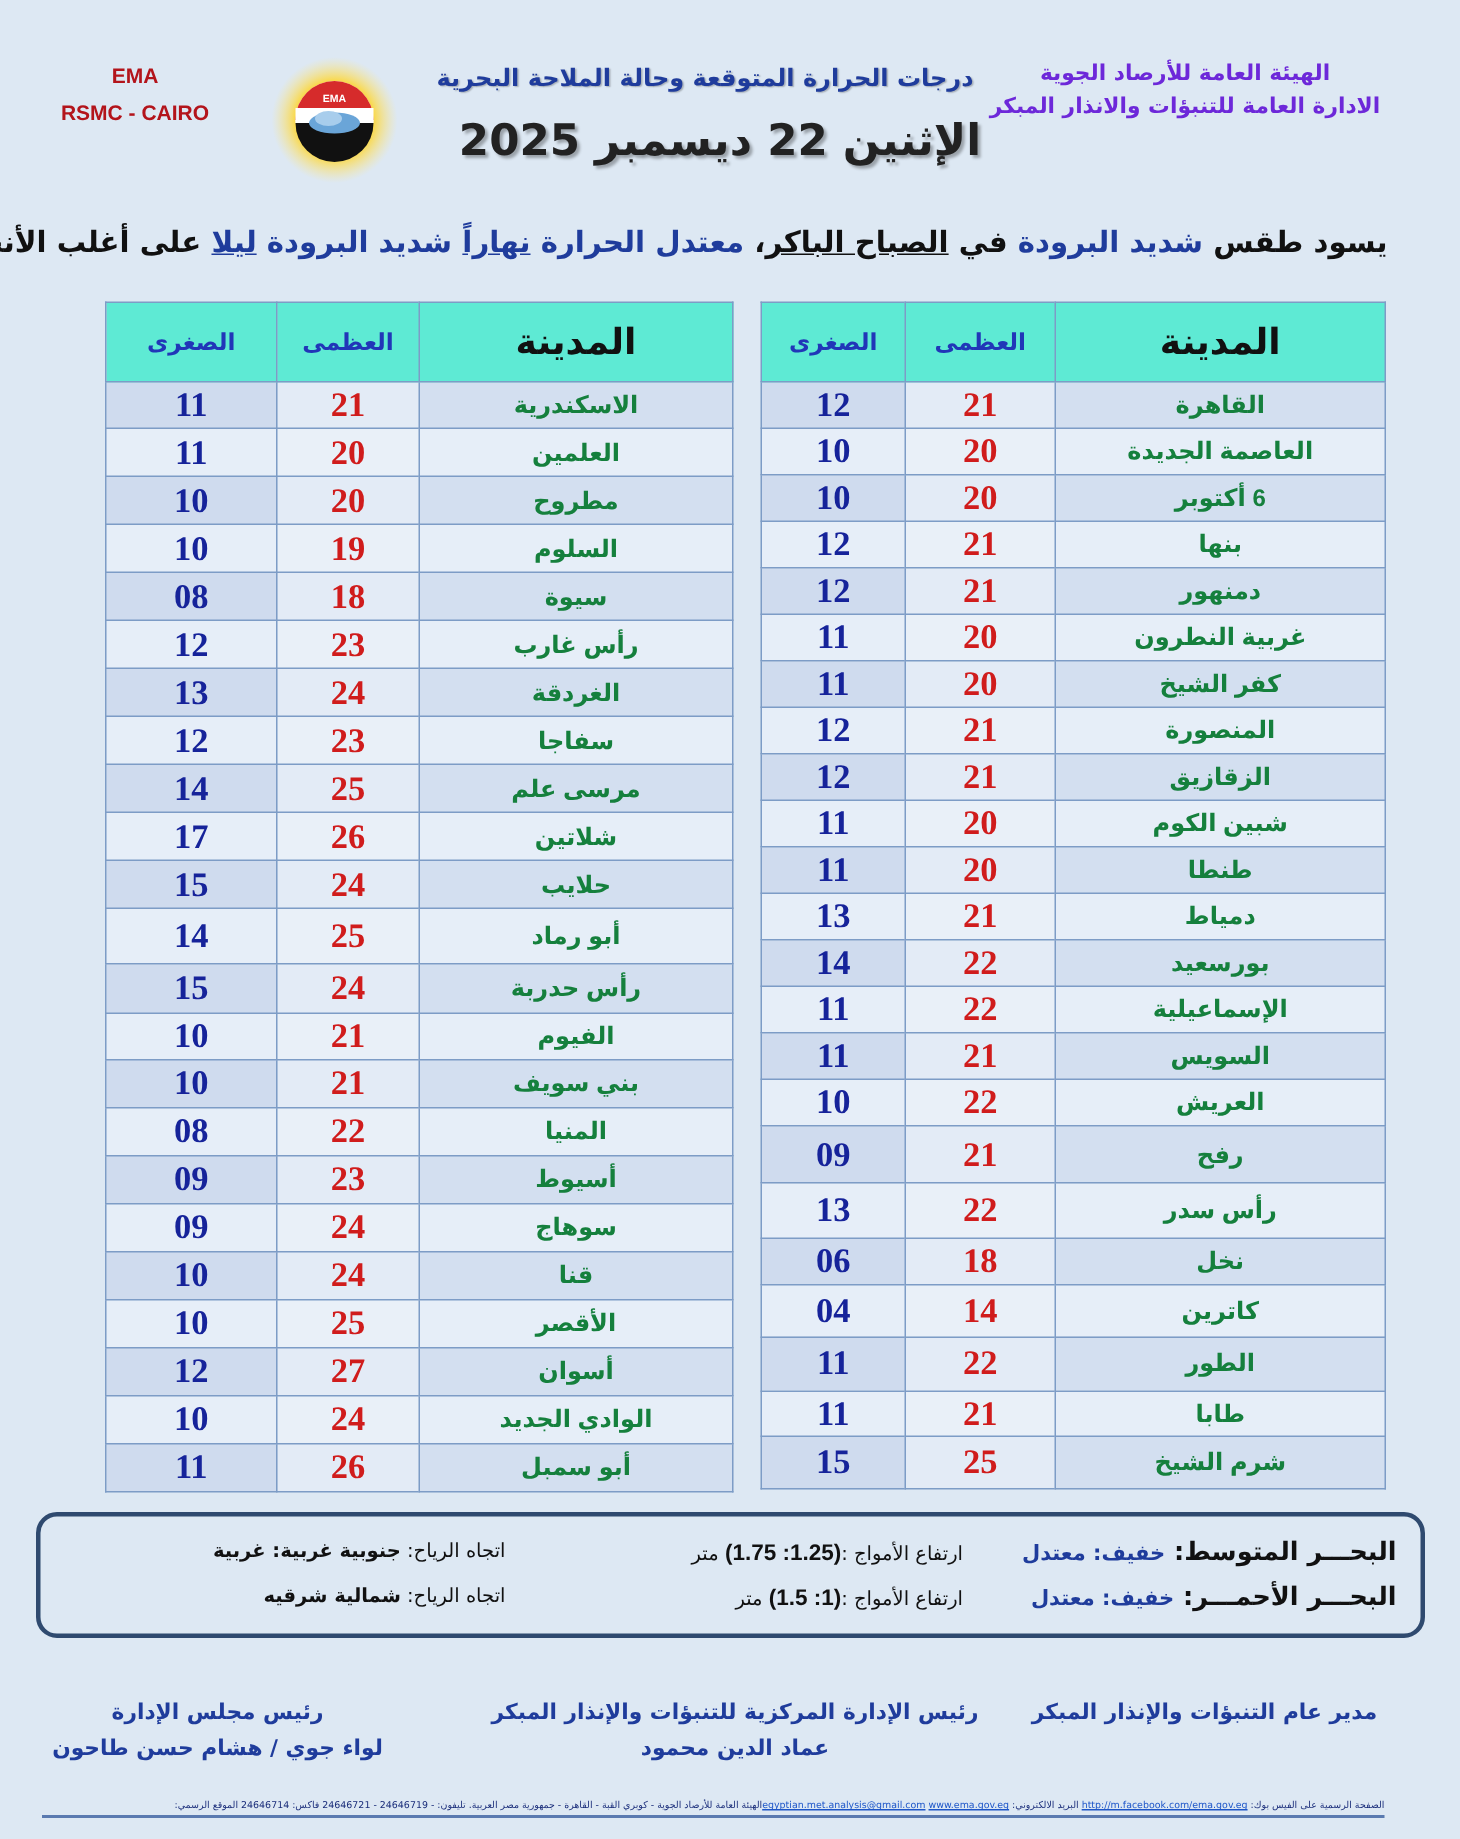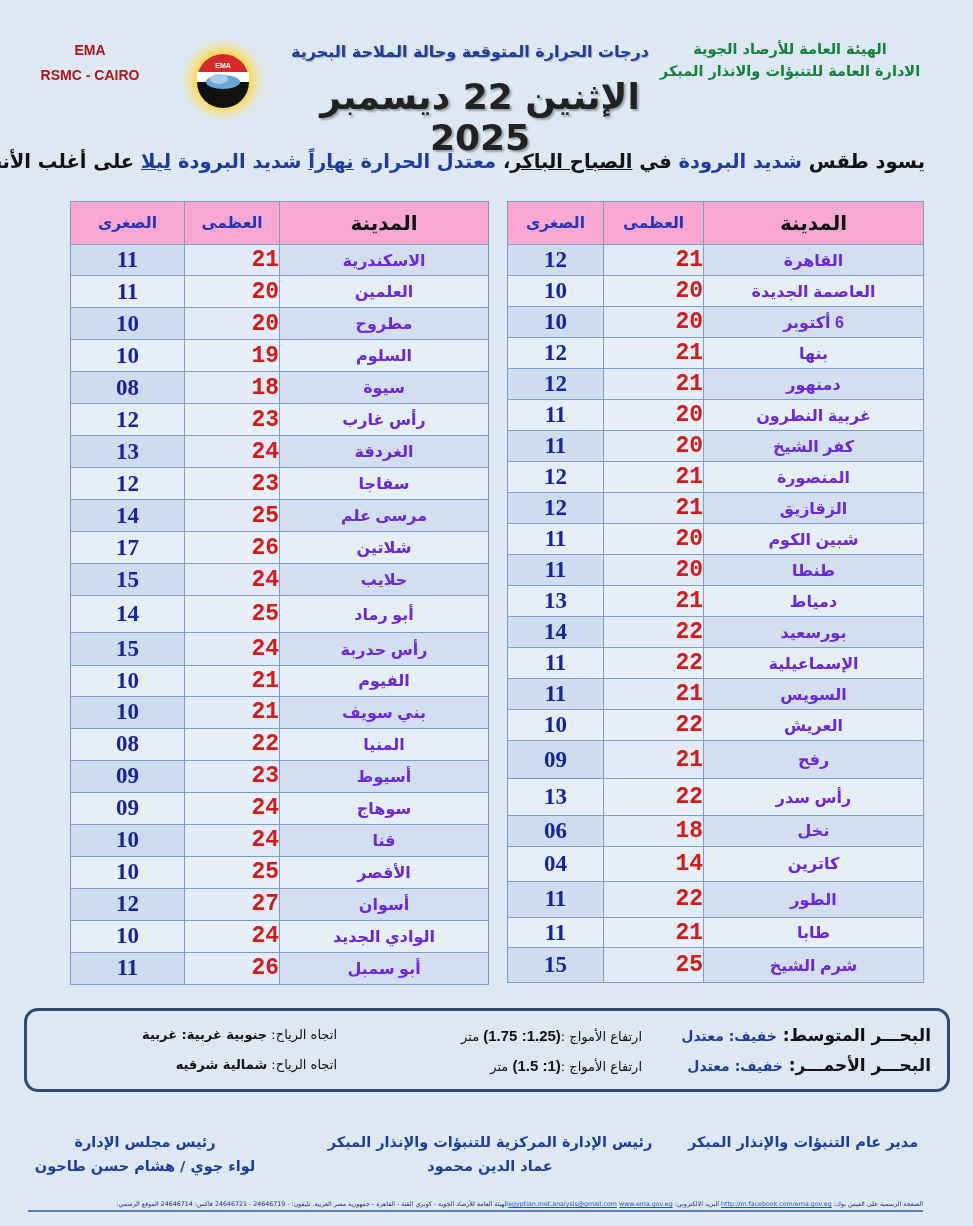--- a/index.html
+++ b/index.html
@@ -5,37 +5,37 @@
   * { box-sizing: border-box; margin: 0; padding: 0; }
   html, body { width: 973px; height: 1226px; overflow: hidden; }
   body {
     background: #dde8f3;
     font-family: "DejaVu Sans", "Liberation Sans", sans-serif;
     position: relative;
   }
   .abs { position: absolute; }
 
   
-  .org-ar { right: 48px; top: 38px; width: 270px; text-align: center; color: #15803d; font-weight: bold; font-size: 14.5px; line-height: 22px; direction: rtl; }
+  .org-ar { right: 48px; top: 38px; width: 270px; text-align: center; color: #6d28d9; font-weight: bold; font-size: 14.5px; line-height: 22px; direction: rtl; }
   .org-en { left: 30px; top: 38px; width: 120px; text-align: center; color: #b3141b; font-weight: bold; font-size: 14px; line-height: 25px; font-family: "Liberation Sans", sans-serif; }
   .logo { left: 178px; top: 38px; width: 90px; height: 84px; }
   .title-sub { left: 280px; top: 42px; width: 380px; text-align: center; color: #1f3c9c; font-weight: bold; font-size: 16px; direction: rtl; text-shadow: 1px 1px 1px rgba(0,0,0,0.25); }
-  .title-date { left: 300px; top: 76px; width: 360px; text-align: center; color: #222; font-weight: bold; font-size: 36px; direction: rtl; text-shadow: 2px 2px 2px rgba(0,0,0,0.3); font-family: "DejaVu Sans", sans-serif; }
+  .title-date { left: 300px; top: 76px; width: 360px; text-align: center; color: #222; font-weight: bold; font-size: 29px; direction: rtl; text-shadow: 2px 2px 2px rgba(0,0,0,0.3); font-family: "DejaVu Sans", sans-serif; }
   .summary { left: 30px; top: 150px; width: 895px; text-align: right; direction: rtl; font-weight: bold; font-size: 19.5px; color: #111; white-space: nowrap; }
   .summary .blue { color: #1f3c9c; }
   .summary .ul { text-decoration: underline; }
 
   
   table.temps { position: absolute; border-collapse: collapse; direction: rtl; table-layout: fixed; }
-  table.temps th { background: #f9a8d4; height: 43px; font-weight: bold; border: 1.5px solid #7d9cc6; }
-  table.temps th.city-h { color: #111; font-size: 20px; margin-top: 40px; }
+  table.temps th { background: #5eead4; height: 53px; font-weight: bold; border: 1.5px solid #7d9cc6; }
+  table.temps th.city-h { color: #111; font-size: 24px; margin-top: 40px; }
   table.temps th.num-h { color: #2136b8; font-size: 15.5px; }
   table.temps td { border: 1.5px solid #7d9cc6; text-align: center; height: 30.7px; padding: 0; }
-  table.temps td.city { font-weight: bold; font-size: 16px; color: #6d28d9; font-family: "Liberation Sans", "DejaVu Sans", sans-serif; }
-  table.temps td.max { color: #d01c1c; font-weight: bold; font-size: 23px; font-family: Liberation Mono, monospace; text-align: right; }
+  table.temps td.city { font-weight: bold; font-size: 16px; color: #15803d; font-family: "Liberation Sans", "DejaVu Sans", sans-serif; }
+  table.temps td.max { color: #d01c1c; font-weight: bold; font-size: 23px; font-family: Liberation Serif, serif; }
   table.temps td.min { color: #16239a; font-weight: bold; font-size: 23px; font-family: "Liberation Serif", serif; }
   table.temps tr:nth-child(odd) td { background: #d3dff0; }
   table.temps tr:nth-child(even) td { background: #e6eef8; }
   table.temps tr:nth-child(odd) td.max { background: #e3ebf6; }
   table.temps tr:nth-child(even) td.max { background: #e9f0f8; }
   table.temps tr:nth-child(odd) td.min { background: #cfdbee; }
 
   #table-right { left: 507px; top: 201px; width: 416px; }
   #table-left { left: 70px; top: 201px; width: 418px; }
 

